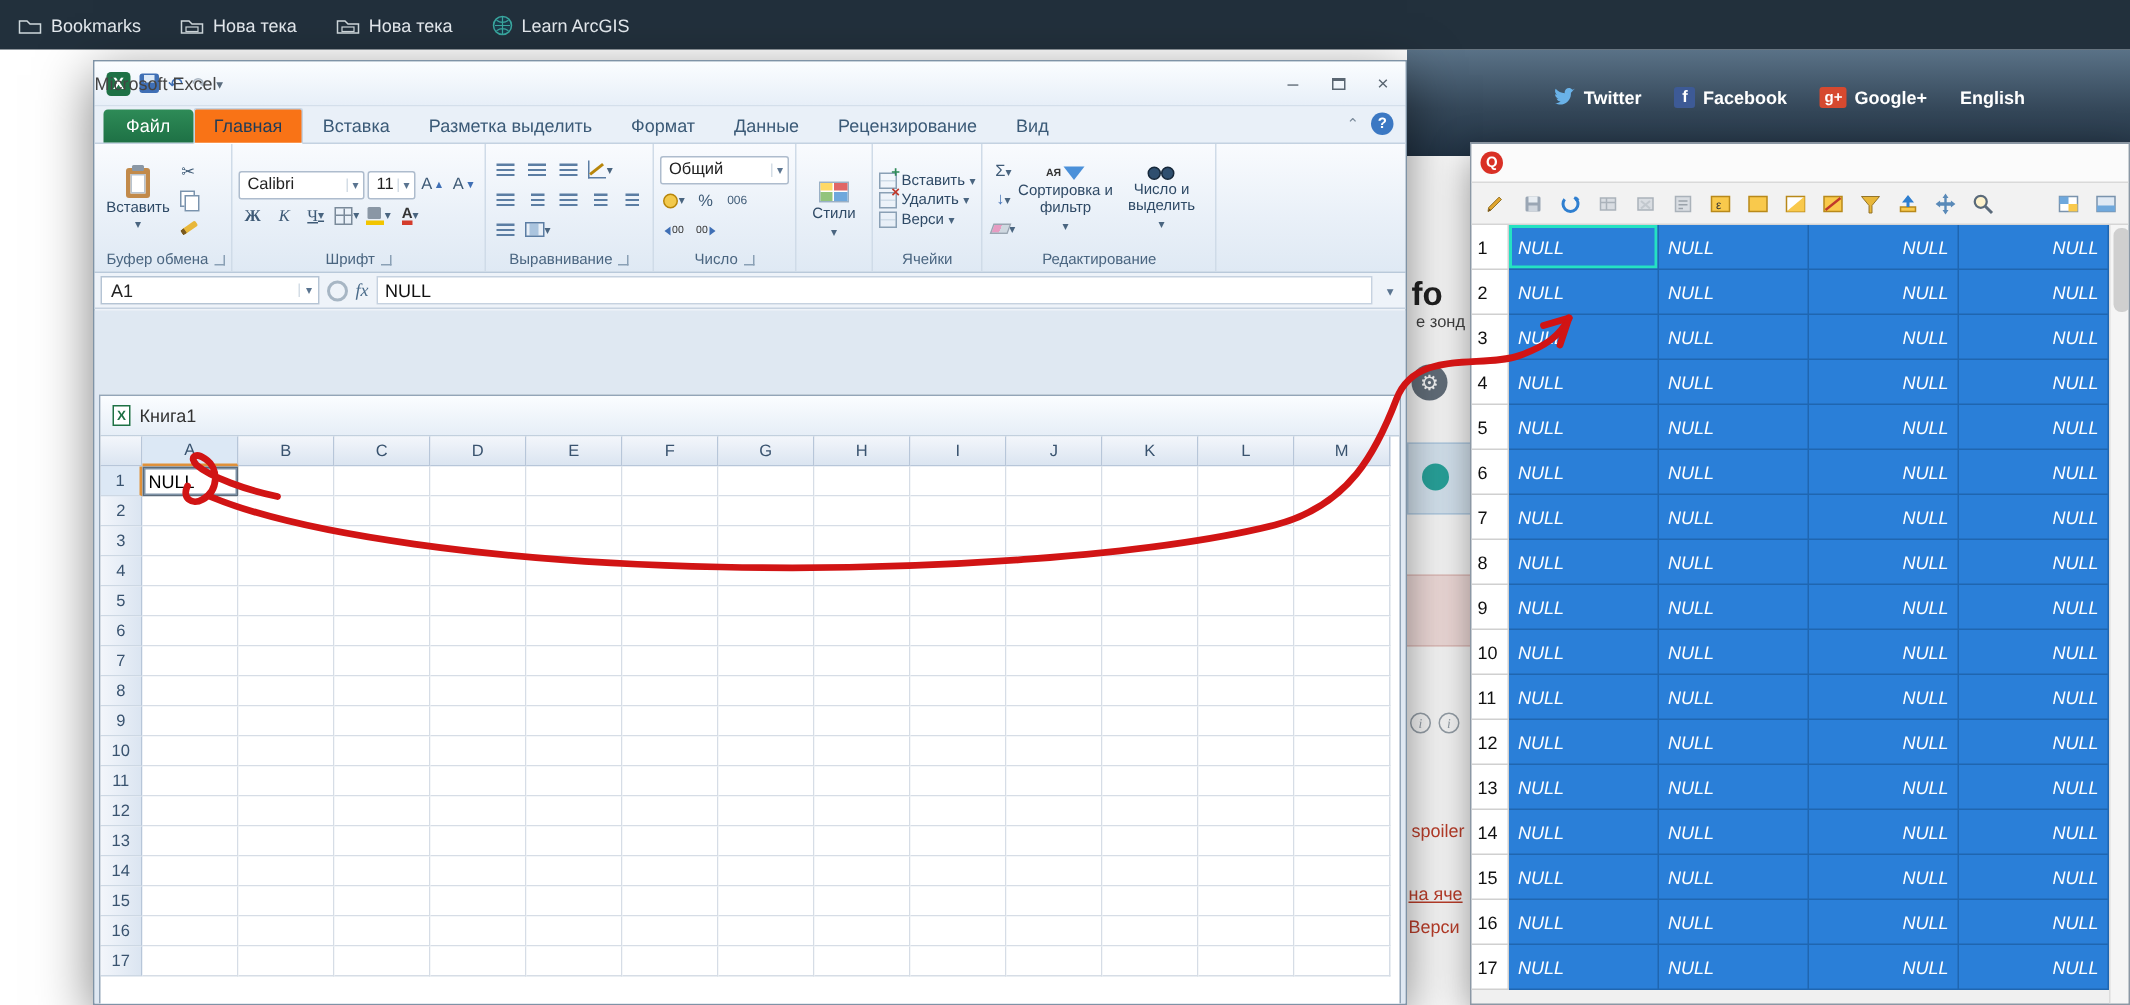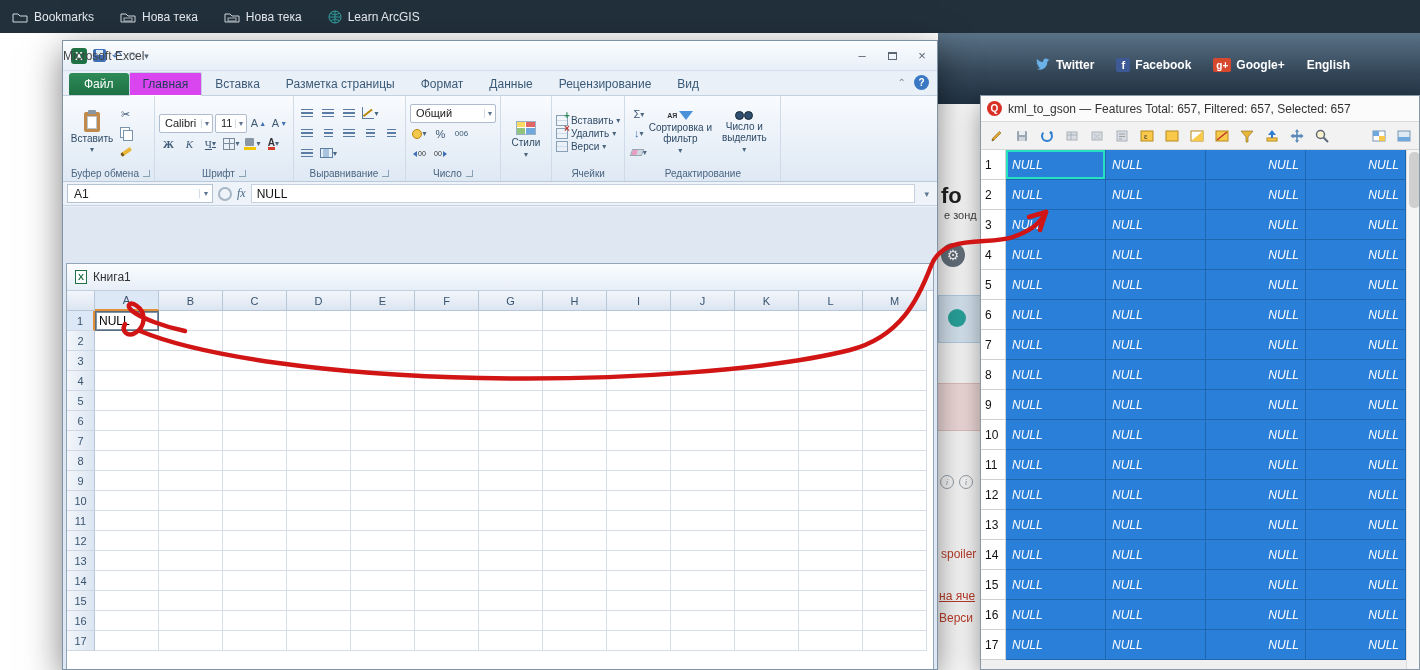--- a/index.html
+++ b/index.html
@@ -55,21 +55,21 @@
   .win-btns { margin-left:auto; display:flex; }
   .win-btn { width:30px; height:20px; display:flex; align-items:center; justify-content:center;
     color:#5a6672; font-size:13px; }
   .max-box { width:9px; height:8px; border:1px solid #5a6672; border-top-width:2px; }
 
   
   .xl-tabs { height:25px; background:#e9f0f8; display:flex; align-items:flex-end; padding-left:6px; position:relative;
     border-bottom:1px solid #c4d2e1; }
   .tab { padding:4px 13px; font-size:12px; color:#3b5a77; }
   .tab.file { background:linear-gradient(180deg,#2e8b57,#1e7145); color:#fff; border-radius:3px 3px 0 0; padding:4px 15px; }
-  .tab.active { background:#d946ef; border:1px solid #c4d2e1; border-bottom:1px solid #fff; border-radius:2px 2px 0 0; color:#1f3b57; margin-bottom:-1px; }
+  .tab.active { background:#f97316; border:1px solid #c4d2e1; border-bottom:1px solid #fff; border-radius:2px 2px 0 0; color:#1f3b57; margin-bottom:-1px; }
   .tab-right { position:absolute; right:8px; top:4px; display:flex; gap:8px; align-items:center; }
   .collapse-caret { color:#7a8a9a; font-size:10px; }
   .help-btn { width:15px; height:15px; border-radius:50%; background:#3b78c3; color:#fff; font-size:10px; font-weight:bold;
     display:flex; align-items:center; justify-content:center; }
 
   
   .ribbon { height:86px; background:linear-gradient(180deg,#f9fbfe,#e9f0f8 58%,#dfe9f4);
     border-bottom:1px solid #b9c9da; display:flex; padding-left:4px; }
   .grp { display:flex; flex-direction:column; border-right:1px solid #cfdbe8; padding:3px 4px 1px 4px; }
   .grp-body { flex:1; display:flex; }
@@ -87,21 +87,21 @@
   .clip-paper { position:absolute; left:3px; top:4px; width:10px; height:13px; background:#fff; border:1px solid #b9c4cf; }
   .clip-mini { display:flex; flex-direction:column; justify-content:center; gap:1px; margin-left:3px; }
   .ic-copy { width:11px; height:12px; position:relative; }
   .ic-copy::before, .ic-copy::after { content:""; position:absolute; width:8px; height:9px; background:#fff; border:1px solid #7a93ad; }
   .ic-copy::before { left:0; top:0; } .ic-copy::after { left:3px; top:3px; }
   .ic-brush { width:12px; height:4px; background:#e8b73a; border-radius:1px; transform:rotate(-35deg); border-left:3px solid #7a5a20; }
 
   .combo { height:19px; background:#fff; border:1px solid #aebccd; border-radius:2px; display:flex; align-items:center;
     font-size:11px; color:#222; padding-left:5px; }
   .combo .cmb-c { margin-left:auto; border-left:1px solid #d4dde6; padding:0 3px; font-size:8px; color:#5a7490; }
-  .w72{width:54px} .w30{width:32px} .w84{width:86px}
+  .w72{width:84px} .w30{width:32px} .w84{width:86px}
   .b-bold{font-weight:bold; font-family:"Liberation Serif",serif;}
   .b-italic{font-style:italic; font-family:"Liberation Serif",serif;}
   .b-under{text-decoration:underline; font-family:"Liberation Serif",serif;}
   .sup { font-size:7px; color:#3f6fb5; margin-left:1px; }
   .ic-borders { width:12px; height:12px; border:1px solid #7a8a9a;
     background:linear-gradient(#7a8a9a,#7a8a9a) center/12px 1px no-repeat, linear-gradient(#7a8a9a,#7a8a9a) center/1px 12px no-repeat; }
   .ic-bucket { width:12px; height:12px; position:relative; }
   .ic-bucket::before { content:""; position:absolute; left:1px; top:0; width:9px; height:8px; background:#8a97a5; border-radius:1px; }
   .ic-bucket::after { content:""; position:absolute; left:0; bottom:0; width:12px; height:3px; background:#f2c500; }
   .ic-fontcolor { font-size:10px; font-weight:bold; color:#333; line-height:9px; border-bottom:3px solid #d43c2c; }
@@ -288,21 +288,21 @@
             <span class="max-box"></span>
           </span>
         <span class="win-btn">×</span>
       </div>
     </div>
 
     <div class="xl-tabs" id="xl-tabs">
       <div class="tab file">Файл</div>
         <div class="tab active">Главная</div>
         <div class="tab">Вставка</div>
-        <div class="tab">Разметка страницы</div>
+        <div class="tab">Разметка выделить</div>
         <div class="tab">Формат</div>
         <div class="tab">Данные</div>
         <div class="tab">Рецензирование</div>
         <div class="tab">Вид</div>
         <div class="tab-right">
         <span class="collapse-caret">⌃</span>
         <span class="help-btn">?</span>
       </div>
     </div>
 
@@ -853,21 +853,20 @@
               <div class="xcell"></div>
             </div>
           </div>
       </div>
     </div>
   </div>
 
   <div class="qgis">
     <div class="q-title">
       <span class="q-ic">Q</span>
-      <span class="q-title-text">kml_to_gson — Features Total: 657, Filtered: 657, Selected: 657</span>
     </div>
     <div class="q-toolbar">
       <span class="ti">
           <svg width="16" height="16">
             <path d="M3 13 l2-1 7-7 -1.6-1.6 -7 7 z" fill="#e0a52e" stroke="#8a6a1e" stroke-width="0.6"></path>
             <path d="M3 13 l0.8-2 1.2 1.2 z" fill="#6b4a1b"></path>
           </svg>
         </span>
       <span class="ti">
           <svg width="16" height="16">

